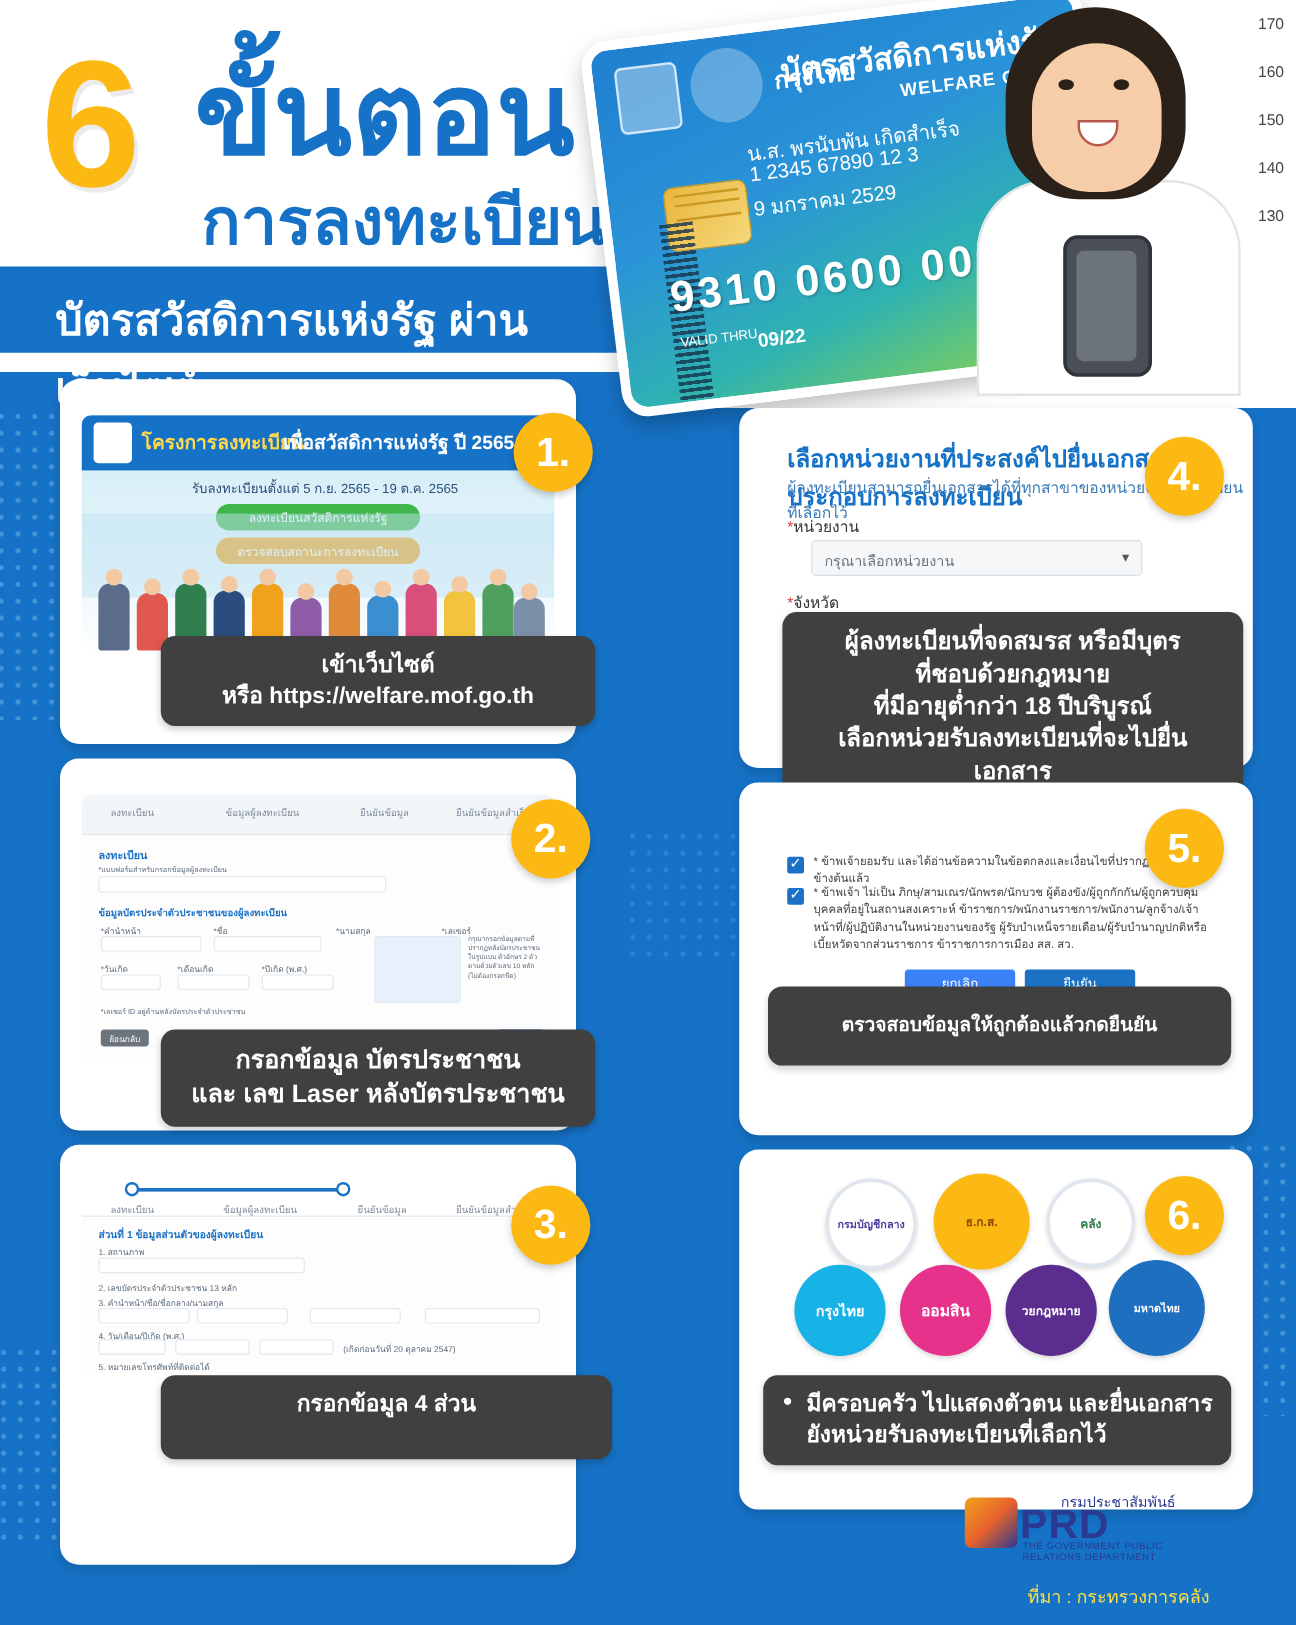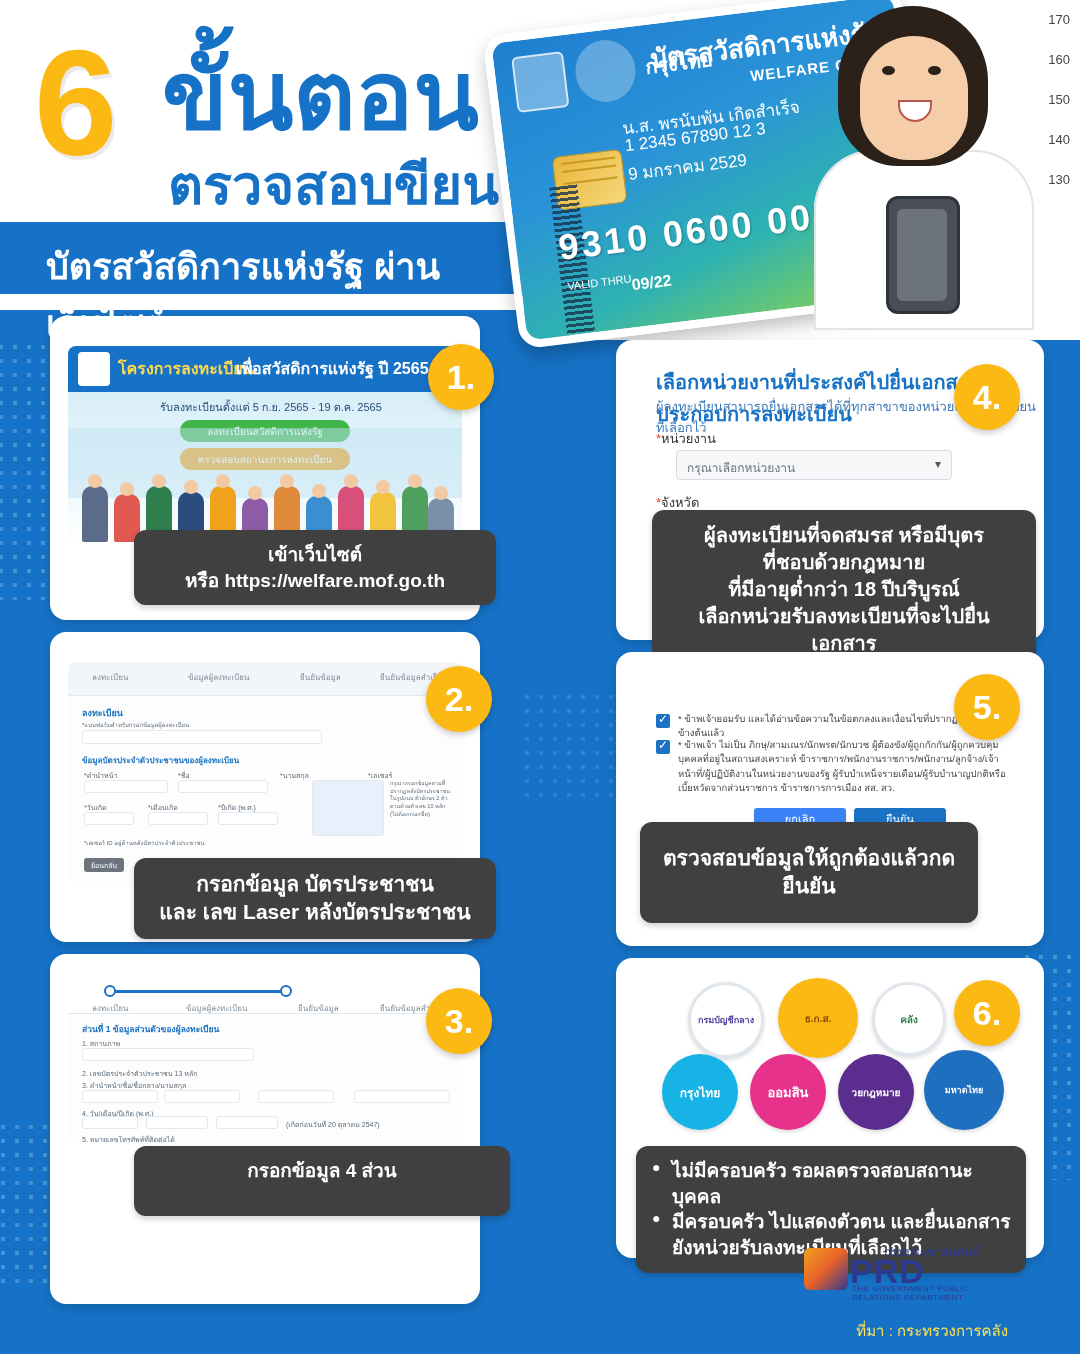--- a/index.html
+++ b/index.html
@@ -247,21 +247,21 @@
 <div class="bg-top"></div>
 <div class="bg-white-right"></div>
 <div class="dots left"></div>
 <div class="dots mid"></div>
 <div class="dots right"></div>
 <div class="dots bl"></div>
 
 <div class="header">
   <div class="big-num">6</div>
   <div class="head-line1">ขั้นตอน</div>
-  <div class="head-line2">ตรวจสอบขียน</div>
+  <div class="head-line2">การลงทะเบียน</div>
   <div class="head-band">
     <span>บัตรสวัสดิการแห่งรัฐ ผ่านเว็บไซต์</span>
   </div>
 </div>
 
 <div class="card-art">
   <div class="card-emblem"></div>
   <div class="card-emblem2"></div>
   <div class="card-bank">กรุงไทย</div>
   <div class="card-title">
@@ -424,37 +424,36 @@
 </div>
 
 <div class="panel" style="left:616px; top:652px; width:428px; height:294px;">
   <div class="chk" style="left:40px; top:62px;"></div>
   <div class="p5txt" style="left:62px; top:60px; width:330px;">* ข้าพเจ้ายอมรับ และได้อ่านข้อความในข้อตกลงและเงื่อนไขที่ปรากฏในใจความข้างต้นแล้ว</div>
   <div class="chk" style="left:40px; top:88px;"></div>
   <div class="p5txt" style="left:62px; top:86px; width:340px;">* ข้าพเจ้า ไม่เป็น ภิกษุ/สามเณร/นักพรต/นักบวช ผู้ต้องขัง/ผู้ถูกกักกัน/ผู้ถูกควบคุม บุคคลที่อยู่ในสถานสงเคราะห์ ข้าราชการ/พนักงานราชการ/พนักงาน/ลูกจ้าง/เจ้าหน้าที่/ผู้ปฏิบัติงานในหน่วยงานของรัฐ ผู้รับบำเหน็จรายเดือน/ผู้รับบำนาญปกติหรือเบี้ยหวัดจากส่วนราชการ ข้าราชการการเมือง สส. สว.</div>
   <div class="p5btn" style="left:138px; top:156px; background:#3b82f6;">ยกเลิก</div>
   <div class="p5btn" style="left:238px; top:156px; background:#1b72c4;">ยืนยัน</div>
   <div class="badge" style="left:338px; top:22px;">5.</div>
-  <div class="yellowbox" style="left:24px; top:170px; width:338px; font-size:21px; padding:22px 14px;">
+  <div class="yellowbox" style="left:24px; top:170px; width:386px; font-size:16px; padding:22px 14px;">
     <div>ตรวจสอบข้อมูลให้ถูกต้องแล้วกดยืนยัน</div>
   </div>
 </div>
 
 <div class="panel" style="left:616px; top:958px; width:428px; height:300px;">
   <div class="logo" style="left:72px;  top:24px; width:76px; height:76px; background:#ffffff; border:3px solid #dfe6ee; color:#4b3f9e; font-size:9px;">กรมบัญชีกลาง</div>
   <div class="logo" style="left:162px; top:20px; width:80px; height:80px; background:#fdb913; color:#8a4b00; font-size:10px;">ธ.ก.ส.</div>
   <div class="logo" style="left:256px; top:24px; width:74px; height:74px; background:#ffffff; border:3px solid #e0e6ee; color:#2f7f4f; font-size:10px;">คลัง</div>
   <div class="logo" style="left:46px;  top:96px; width:76px; height:76px; background:#18b3e6; color:#ffffff; font-size:12px;">กรุงไทย</div>
   <div class="logo" style="left:134px; top:96px; width:76px; height:76px; background:#e7328c; color:#ffffff; font-size:13px;">ออมสิน</div>
   <div class="logo" style="left:222px; top:96px; width:76px; height:76px; background:#5b2d8e; color:#ffffff; font-size:10px;">วยกฎหมาย</div>
   <div class="logo" style="left:308px; top:92px; width:80px; height:80px; background:#1f6fc0; color:#ffffff; font-size:9px;">มหาดไทย</div>
   <div class="badge" style="left:338px; top:22px;">6.</div>
   <div class="yellowbox left-align" style="left:20px; top:188px; width:390px; font-size:19px;">
     <ul>
-      <li>ไม่มีครอบครัว รอผลตรวจสอบสถานะบุคคล</li>
       <li>มีครอบครัว ไปแสดงตัวตน และยื่นเอกสาร</li>
     </ul>
     <div style="padding-left:22px;">ยังหน่วยรับลงทะเบียนที่เลือกไว้</div>
   </div>
 </div>
 
 <div class="prd">
   <div class="mark"></div>
   <div class="thai">กรมประชาสัมพันธ์</div>
   <div class="txt">PRD</div>

